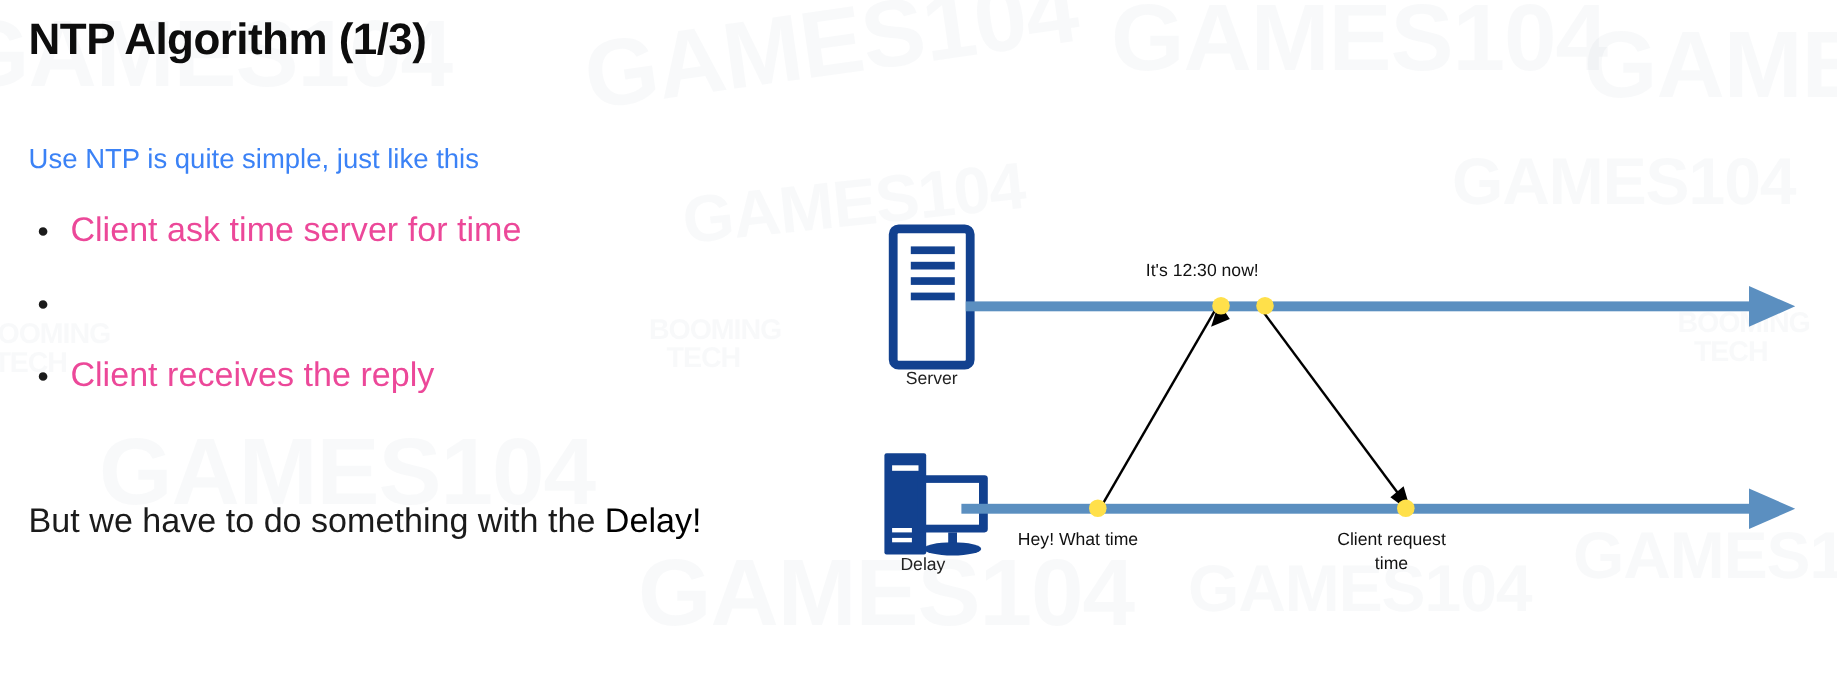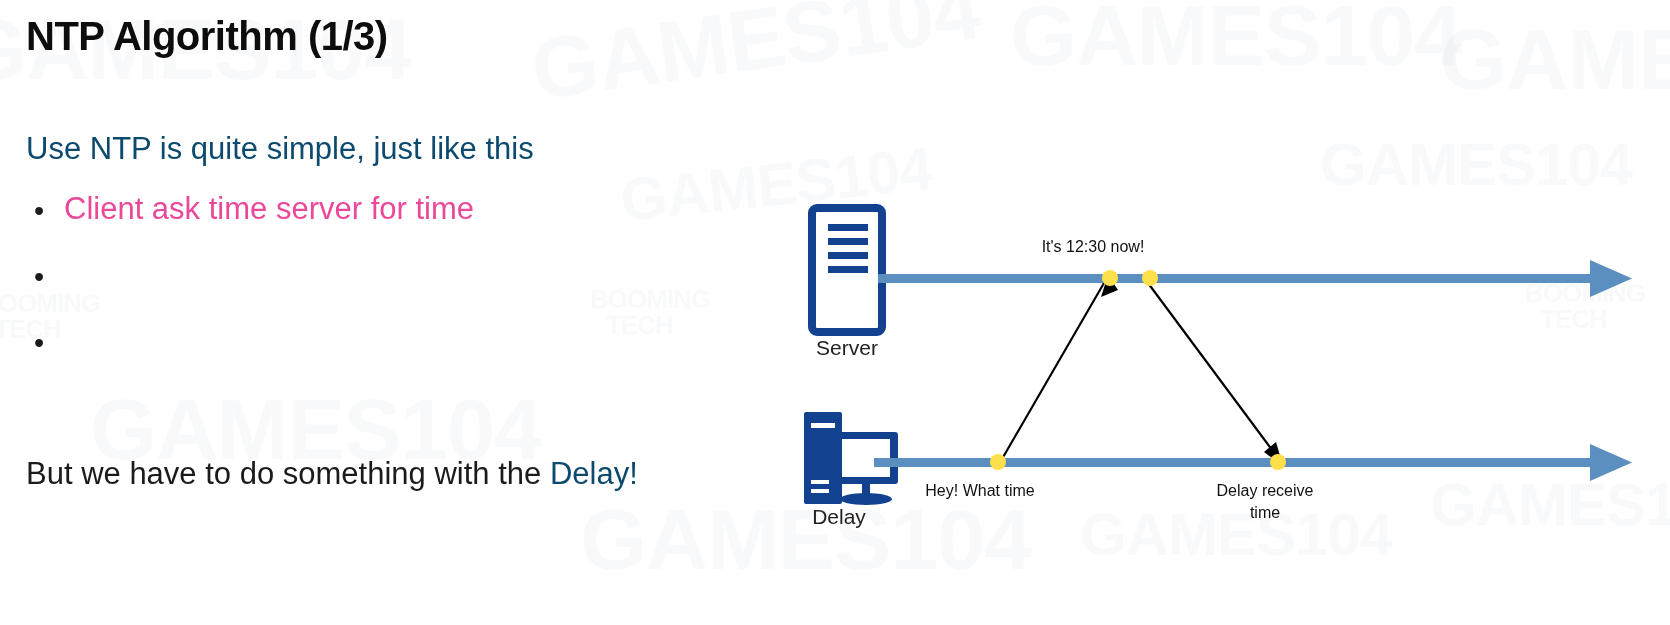--- a/index.html
+++ b/index.html
@@ -39,22 +39,22 @@
     left:26px;top:14px;
     font-size:40px;
     font-weight:bold;
     letter-spacing:-0.5px;
     color:#0d0d0d;
   }
 
   #intro-line{
     position:absolute;
     left:26px;top:131px;
-    font-size:31px;
-    color:#0c4a6e;
+    font-size:25px;
+    color:#3b82f6;
   }
 
   #bullet-list{
     position:absolute;
     left:26px;top:193px;
     width:720px;
   }
   .bullet-row{
     display:flex;
     align-items:flex-start;
@@ -77,33 +77,33 @@
     line-height:1.05;
   }
 
   #closing-line{
     position:absolute;
     left:26px;top:456px;
     font-size:31px;
     color:#1b1b1b;
     white-space:nowrap;
   }
-  #closing-emphasis{color:#0c4a6e;}
+  #closing-emphasis{color:#000000;}
 
   
   #diagram{
     position:absolute;
     left:770px;top:180px;
     width:890px;height:380px;
   }
   #diagram svg{display:block;}
 
   .node-caption{
     position:absolute;
-    font-size:21px;
+    font-size:16px;
     color:#222;
     text-align:center;
     white-space:nowrap;
   }
   #server-caption{left:40px;top:156px;width:74px;}
   #client-caption{left:32px;top:325px;width:74px;}
 
   .msg-label{
     position:absolute;
     font-size:16px;
@@ -147,20 +147,21 @@
   <div id="bullet-list">
     <div class="bullet-row">
       <span class="bullet-dot">•</span>
       <span class="bullet-text">Client ask time server for time</span>
     </div>
     <div class="bullet-row">
       <span class="bullet-dot">•</span>
     </div>
     <div class="bullet-row">
       <span class="bullet-dot">•</span>
+      <span class="bullet-text">Client receives the reply</span>
     </div>
   </div>
 
   <div id="closing-line"><span>But we have to do something with the </span><span id="closing-emphasis">Delay!</span></div>
 
   <div id="diagram">
     <svg width="890" height="380" viewBox="0 0 890 380" xmlns="http://www.w3.org/2000/svg">
 
       <g>
         <rect x="42" y="28" width="70" height="124" rx="5" ry="5" fill="#ffffff" stroke="#12418f" stroke-width="8"></rect>
@@ -215,18 +216,18 @@
 
     <div class="msg-label" id="label-server-reply">
       <div>It's 12:30 now!</div>
     </div>
 
     <div class="msg-label" id="label-client-request">
       <div>Hey! What time</div>
     </div>
 
     <div class="msg-label" id="label-client-receive">
-      <div>Delay receive</div>
+      <div>Client request</div>
       <div>time</div>
     </div>
   </div>
 
 </div>
 
 </body></html>

